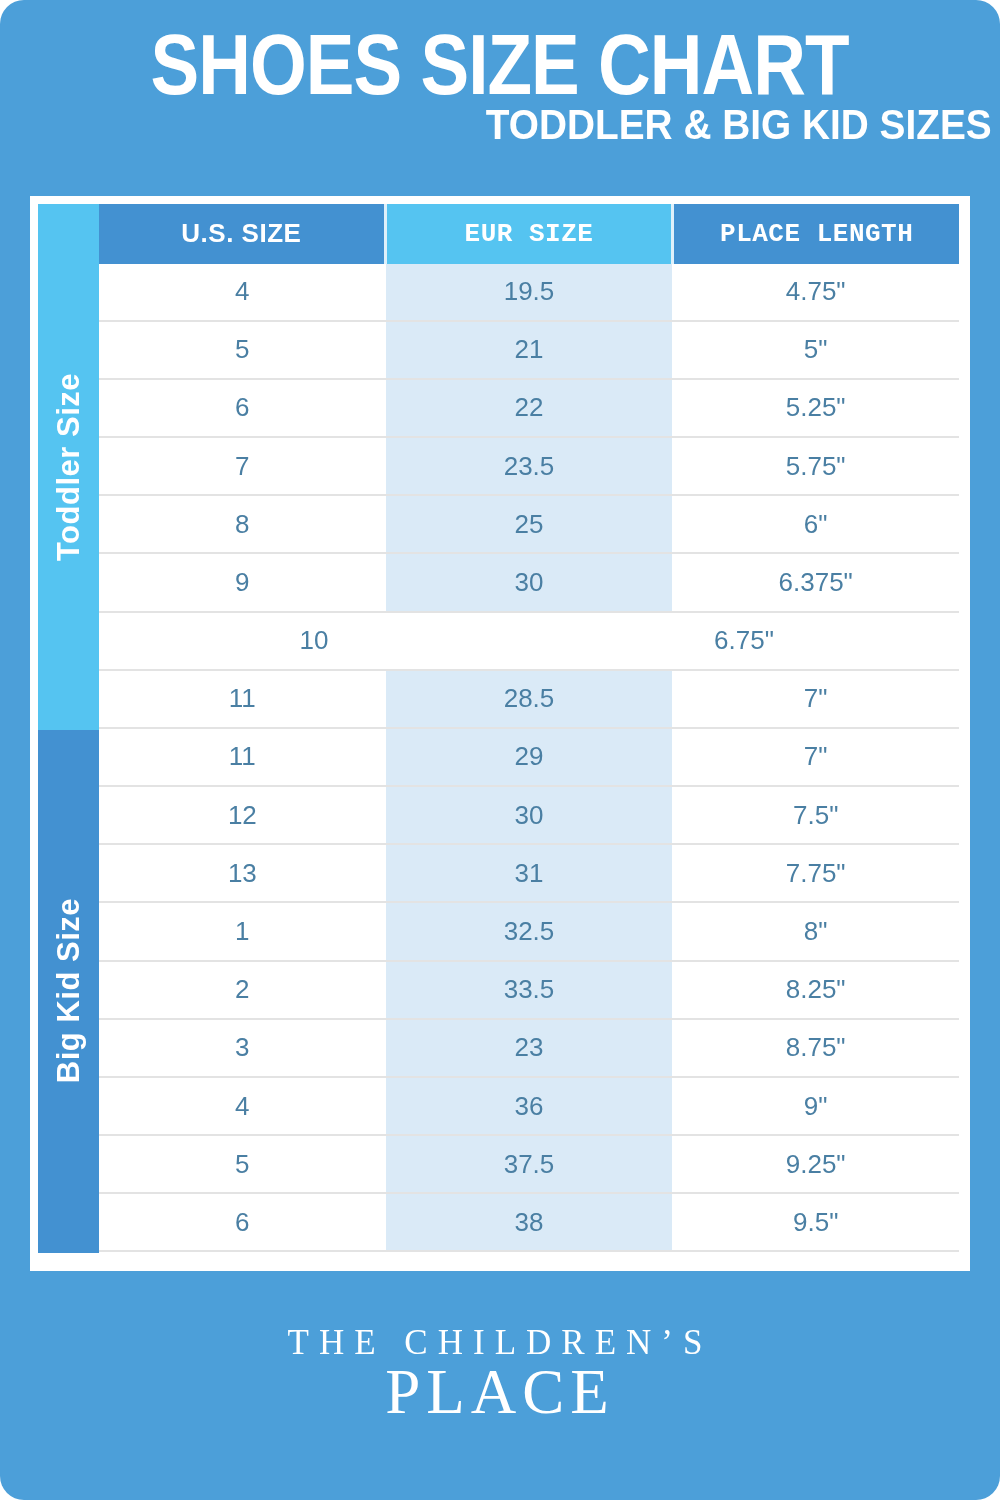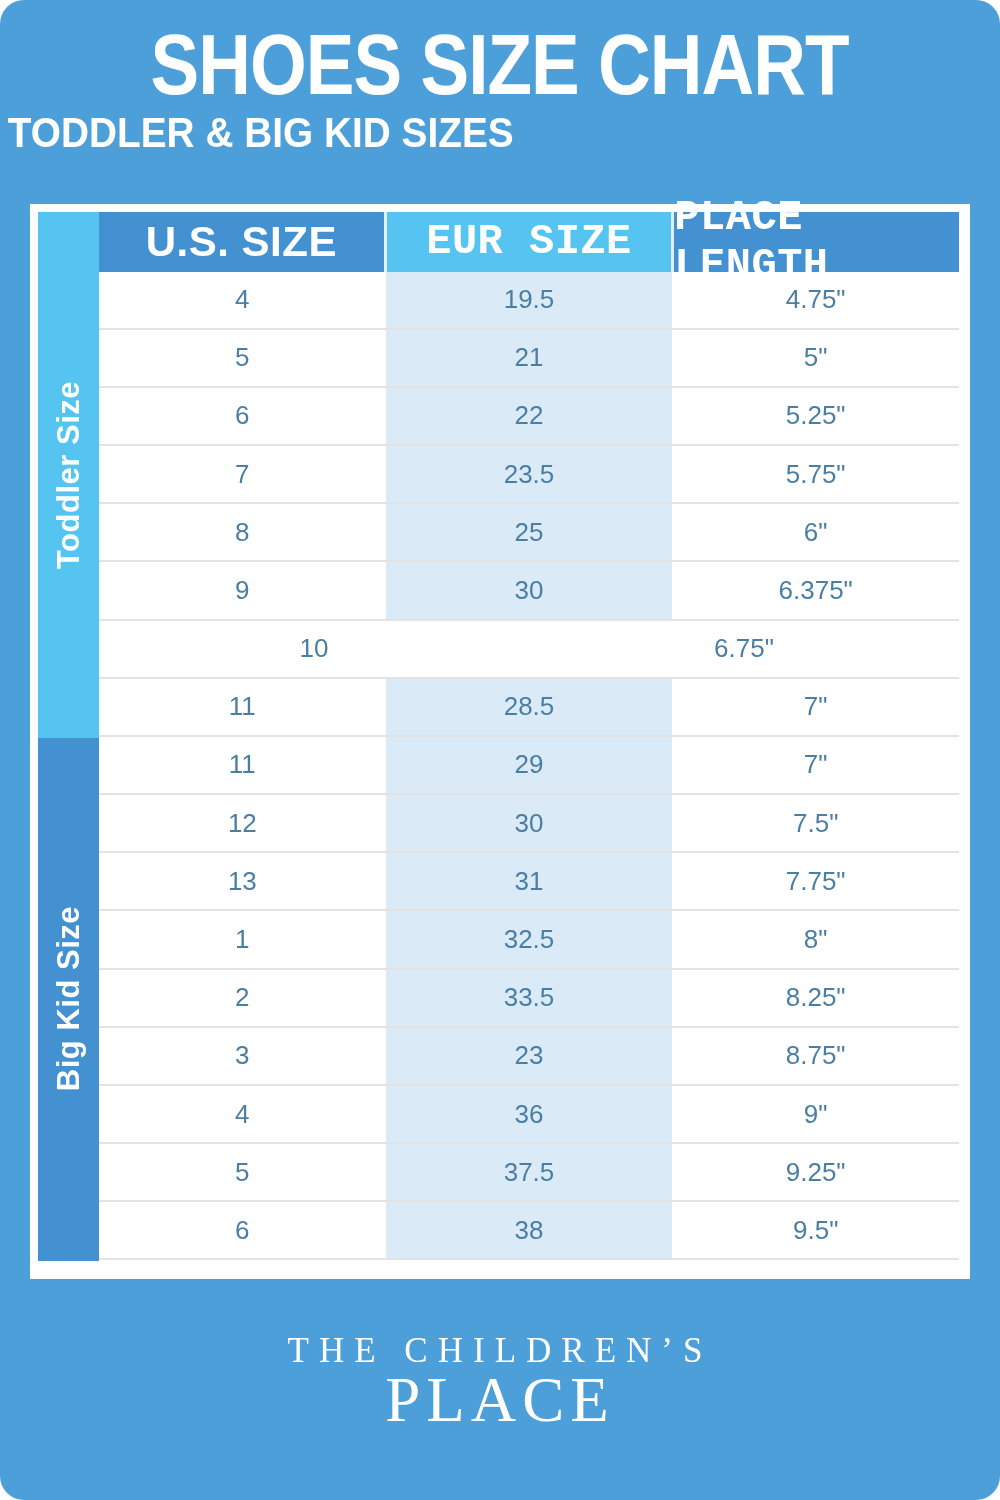--- a/index.html
+++ b/index.html
@@ -24,21 +24,21 @@
   .title-block{padding-top:26px;text-align:center;}
   .title{
     color:var(--white);
     font-weight:700;
     font-size:76px;
     line-height:1.02;
     letter-spacing:-1px;
     display:inline-block;
     transform:scale(0.96,1.12);
   }
-  .subtitle-wrap{text-align:left;margin-top:8px;}
+  .subtitle-wrap{text-align:right;margin-top:0;}
   .subtitle{
     color:var(--white);
     font-weight:700;
     font-size:40px;
     line-height:1.0;
     display:inline-block;
     transform:scale(0.97,1.08);
     letter-spacing:0px;
   }
   
@@ -62,21 +62,21 @@
     white-space:nowrap;
     letter-spacing:0.5px;
   }
   .grid{flex:1;display:flex;flex-direction:column;min-width:0;}
   .header-row{height:60px;display:flex;flex:none;}
   .hcell{
     flex:1;display:flex;align-items:center;justify-content:center;
     background:var(--hblue);
     color:var(--white);
     font-weight:700;
-    font-size:42px;
+    font-size:26px;
     letter-spacing:0.5px;
   }
   .hcell.cyan{background:var(--cyan);}
   .hcell + .hcell{border-left:3px solid #dff0fa;font-family:Liberation Mono, monospace;}
   #rows{flex:1;display:flex;flex-direction:column;}
   .row{flex:1;display:flex;border-bottom:2px solid var(--divider);}
   .cell{
     flex:1;display:flex;align-items:center;justify-content:center;
     font-size:26px;
     color:var(--celltext);

